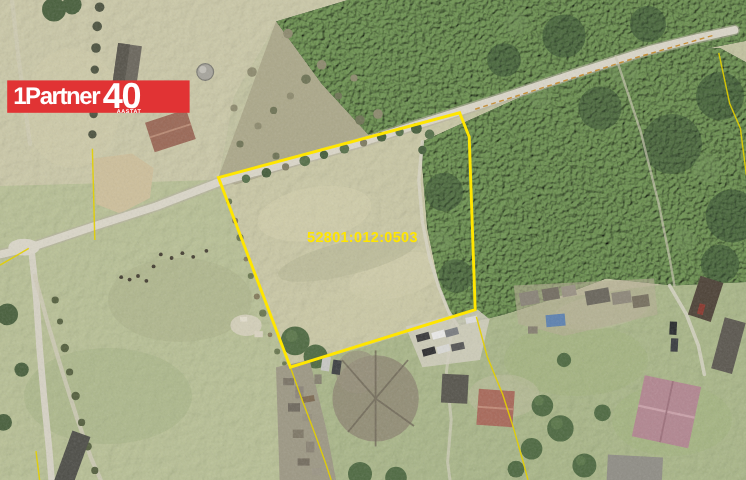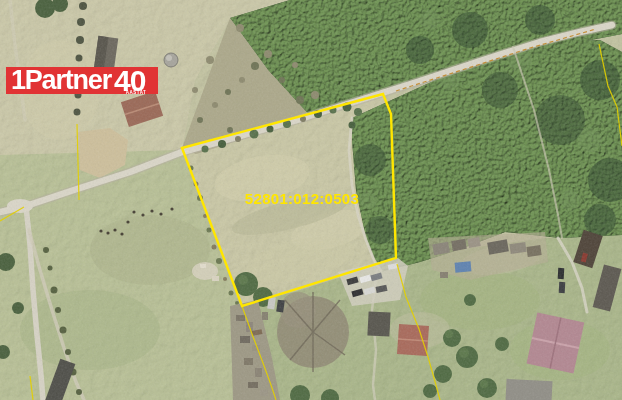--- a/index.html
+++ b/index.html
@@ -1,23 +1,23 @@
 <!DOCTYPE html>
 <html><head>
 <meta charset="utf-8">
 <style>
   html,body{margin:0;padding:0;background:#ffffff;}
   body{font-family:"Liberation Sans", sans-serif;}
   #stage{position:relative;width:622px;height:400px;overflow:hidden;background:#bcbf9c;}
   #stage svg{position:absolute;left:0;top:0;display:block;}
   #cad-label{position:absolute;transform:translate(-50%,-50%);font-weight:bold;
-    font-size:15px;letter-spacing:.3px;white-space:nowrap;}
+    font-size:12px;letter-spacing:.3px;white-space:nowrap;}
   #logo-band{position:absolute;left:6px;top:67px;width:152px;height:27px;
     display:flex;align-items:center;padding-left:5px;box-sizing:border-box;}
-  .brand{color:#fff;font-weight:bold;font-size:27px;letter-spacing:-1.2px;line-height:1;}
+  .brand{color:#fff;font-weight:bold;font-size:20px;letter-spacing:-1.2px;line-height:1;}
   .twenty{position:relative;color:#fff;font-weight:bold;font-size:30px;line-height:.9;
     margin-left:3px;letter-spacing:-1px;padding-right:2px;}
   .aastat{position:absolute;right:1px;bottom:-1px;font-size:4.5px;font-weight:bold;
     letter-spacing:.5px;color:#fff;}
 </style>
 </head>
 <body>
 
 <div id="stage">
 

